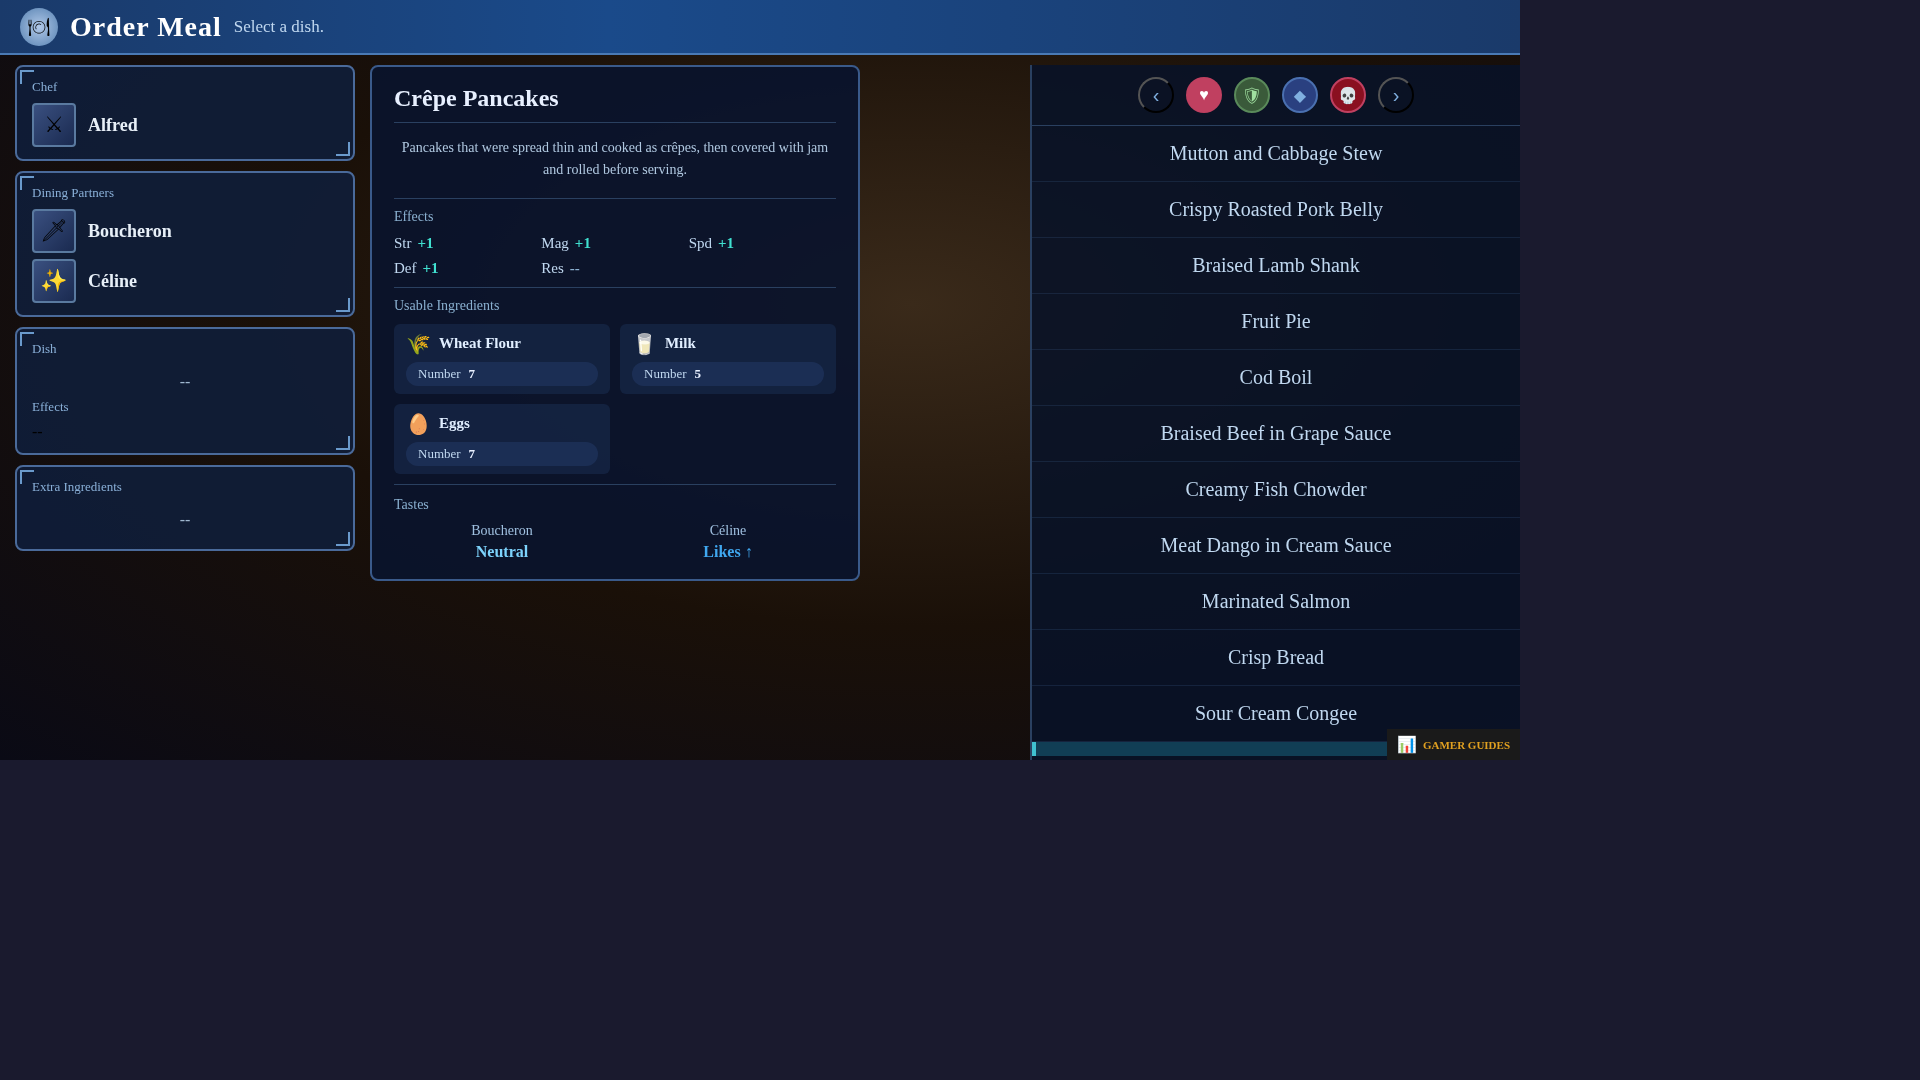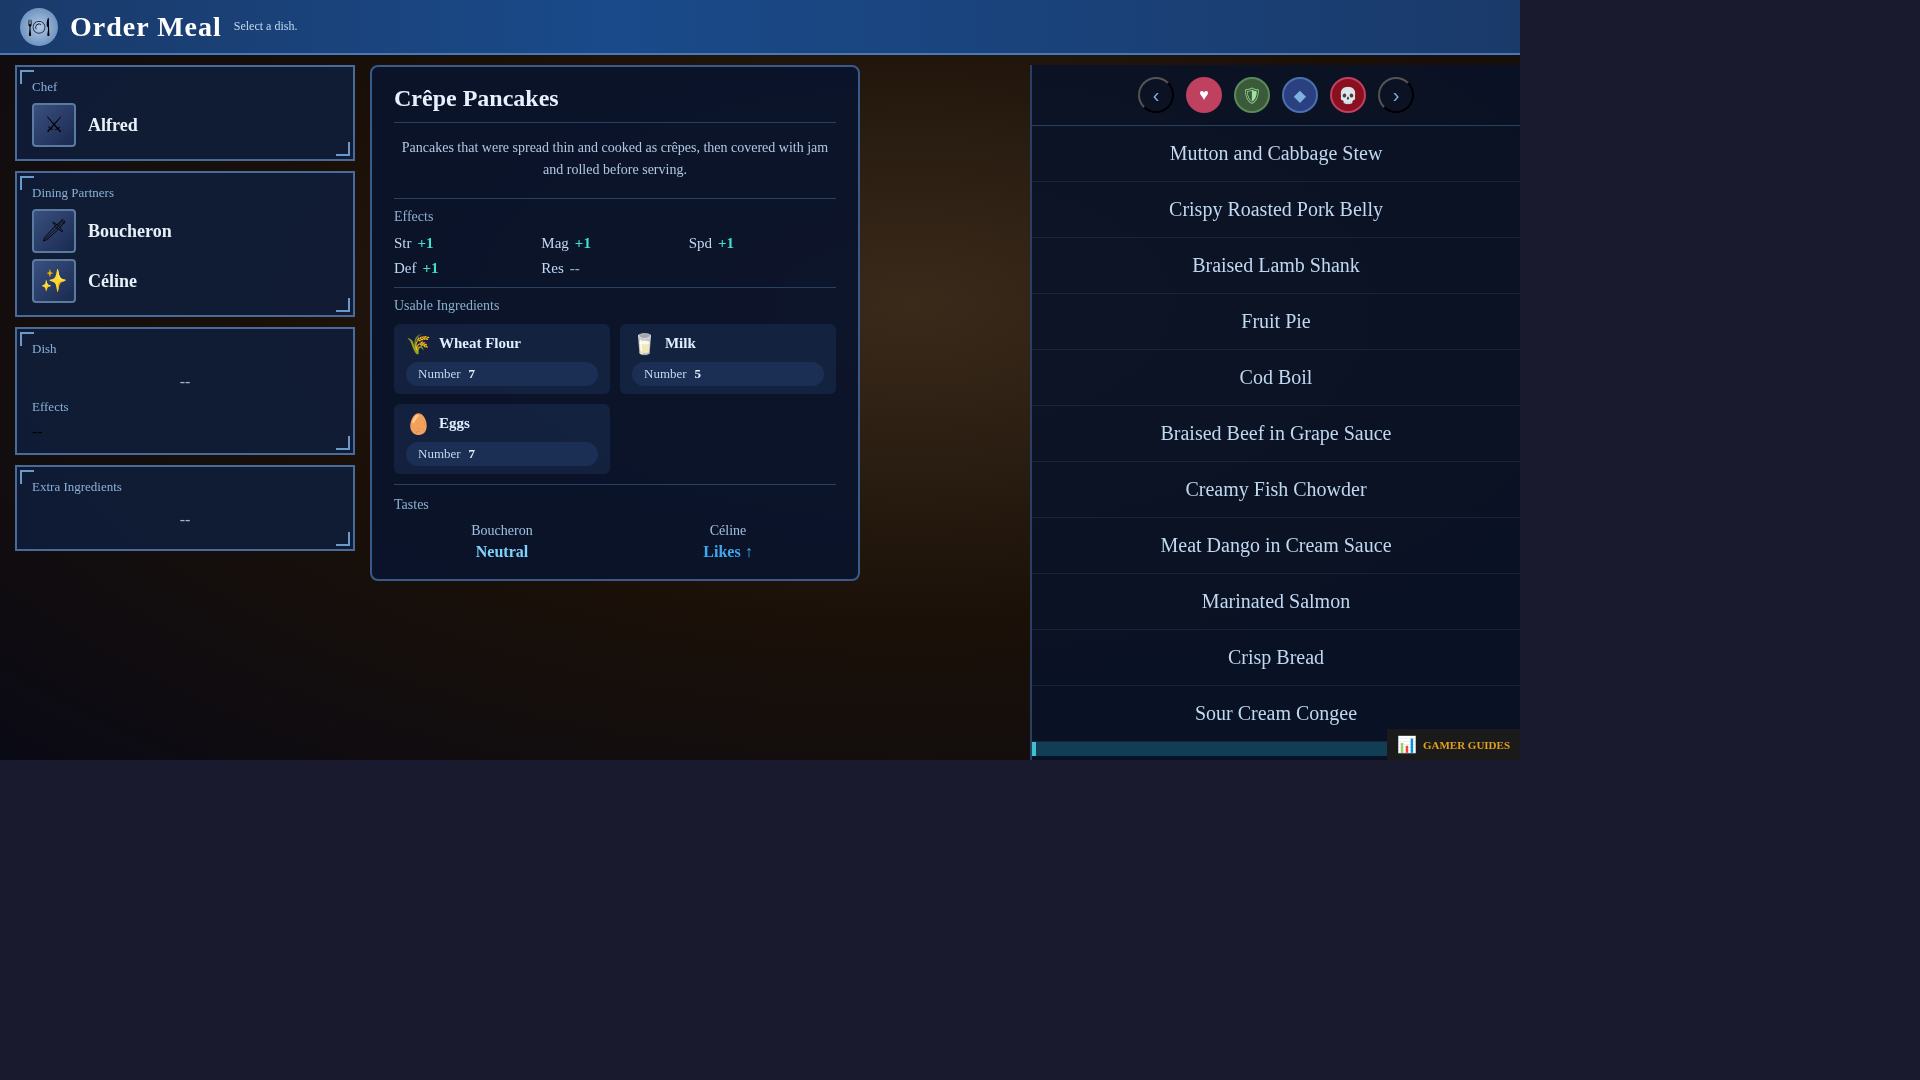--- a/index.html
+++ b/index.html
@@ -40,38 +40,38 @@
       font-size: 18px;
     }
     .header-title {
       font-size: 28px;
       font-weight: bold;
       color: #ffffff;
       letter-spacing: 1px;
       margin-right: 12px;
     }
     .header-subtitle {
-      font-size: 12px;
+      font-size: 17px;
       color: #c0d8f0;
     }
 
     
     .left-panel {
       position: absolute;
       top: 65px; left: 15px;
       width: 340px;
       display: flex;
       flex-direction: column;
       gap: 10px;
     }
 
     .panel-box {
       background: rgba(15, 30, 60, 0.85);
       border: 2px solid #4a6a9a;
-      border-radius: 0;
+      border-radius: 8px;
       padding: 12px 15px;
       position: relative;
     }
     .panel-box::before,
     .panel-box::after {
       content: '';
       position: absolute;
       width: 12px; height: 12px;
       border: 2px solid #6a9acc;
     }

